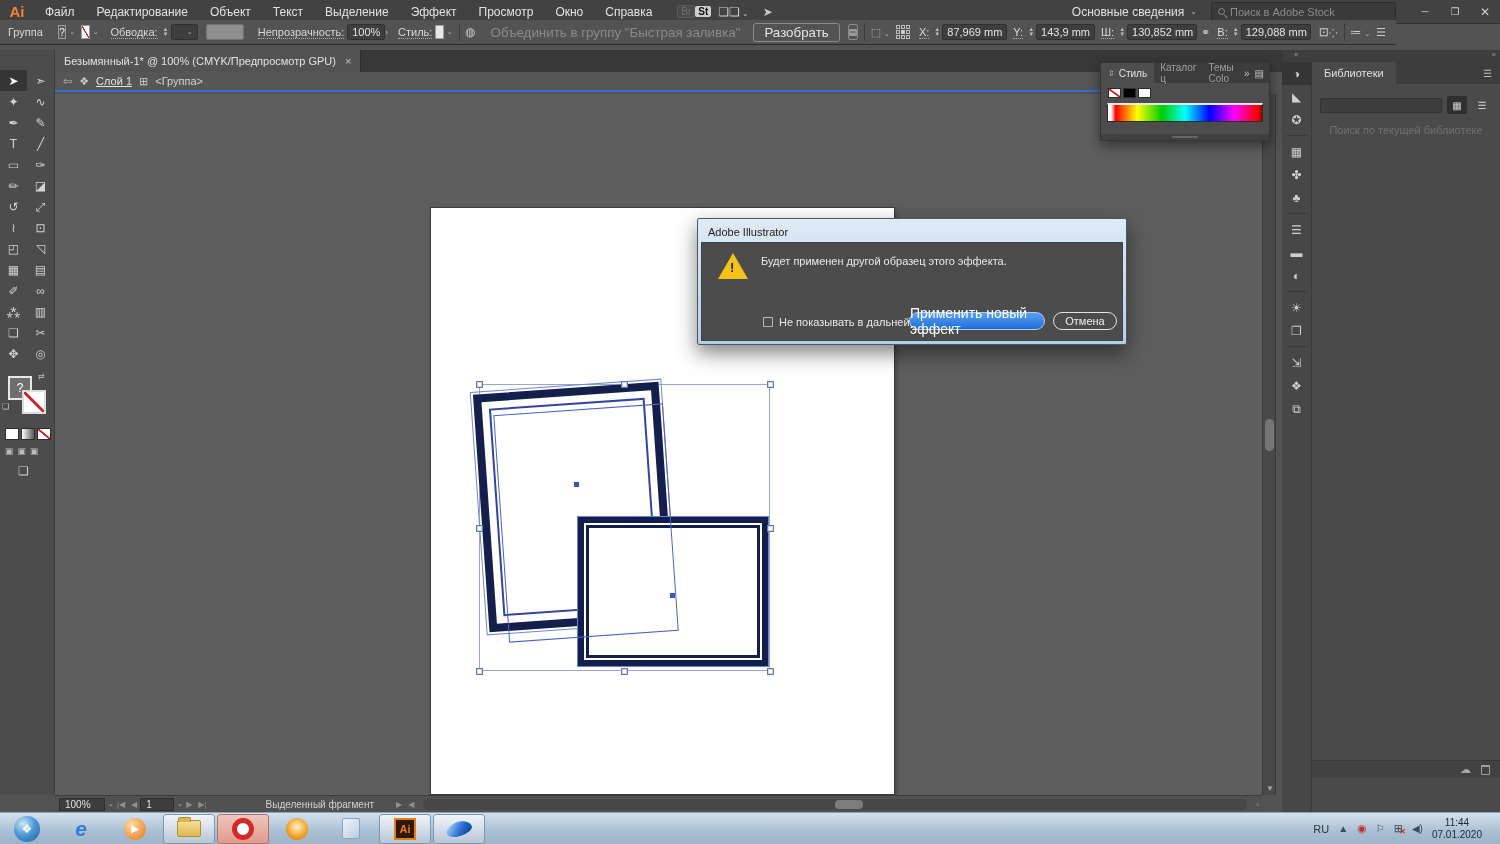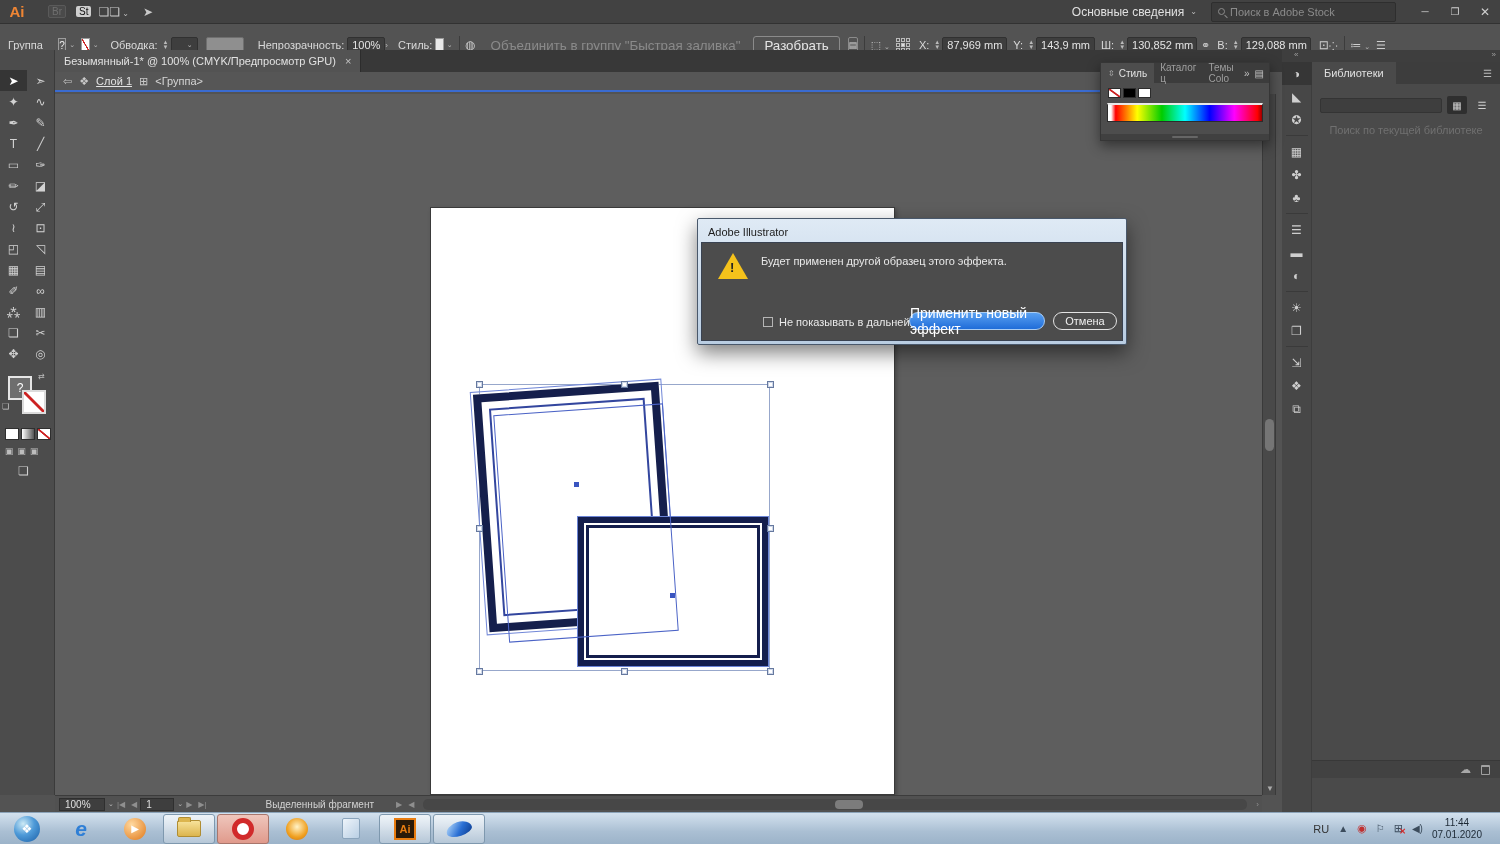--- a/index.html
+++ b/index.html
@@ -7,30 +7,30 @@
 #stage{position:relative;width:1500px;height:844px;background:#535353;overflow:hidden;font-size:11px;color:#d6d6d6}
 .sep{width:1px;height:18px;background:#3c3c3c;margin:0 6px}
 .chev{font-size:8px;color:#bdbdbd}
 
 #titlebar{position:absolute;left:0;top:0;width:1500px;height:24px;background:#424242;border-bottom:1px solid #323232;display:flex;align-items:center}
 #ai-logo{width:34px;text-align:center;color:#ef8534;font-weight:bold;font-size:15px}
 #menubar{display:flex;align-items:center;height:100%}
 .menu{padding:0 11px;line-height:24px;font-size:12px;color:#e2e2e2;cursor:default}
 .tb-ico{margin:0 7px;font-size:12px;color:#c9c9c9}
 #br-badge{color:#6f6f6f;background:#4a4a4a;border:1px solid #5a5a5a;font-size:10px;padding:0 3px;border-radius:2px;margin-left:14px}
-#st-badge{color:#111;background:#cfcfcf;font-size:10px;font-weight:normal;padding:0 3px;border-radius:2px;margin-left:10px}
+#st-badge{color:#111;background:#cfcfcf;font-size:10px;font-weight:bold;padding:0 3px;border-radius:2px;}
 #spacer1{flex:1}
 #workspace{display:flex;align-items:center;gap:6px;margin-right:14px;font-size:12px;color:#e0e0e0}
 #stock-search{width:185px;height:20px;background:#3a3a3a;border:1px solid #2e2e2e;border-radius:2px;display:flex;align-items:center;gap:5px;padding:0 6px;color:#8b8b8b;margin-right:14px}
 .lens{width:7px;height:7px;border:1px solid #8b8b8b;border-radius:50%;position:relative;flex:none}
 .lens::after{content:"";position:absolute;width:4px;height:1px;background:#8b8b8b;transform:rotate(45deg);left:5px;top:7px}
 .winbtn{width:30px;height:24px;display:flex;align-items:center;justify-content:center;color:#cfcfcf;font-size:10px}
 .winbtn:last-child{font-size:12px}
 
-#ctrl{position:absolute;left:0;top:33px;width:1396px;height:25px;background:#535353;border-bottom:1px solid #2b2b2b;display:flex;align-items:center;font-size:11px;white-space:nowrap;overflow:hidden}
+#ctrl{position:absolute;left:0;top:20px;width:1396px;height:25px;background:#535353;border-bottom:1px solid #2b2b2b;display:flex;align-items:center;font-size:11px;white-space:nowrap;overflow:hidden}
 .u{border-bottom:1px dotted #aaa}
 .swatch{width:17px;height:14px;border:1px solid #9c9c9c;background:#5a5a5a;display:flex;align-items:center;justify-content:center;color:#eee;font-size:10px}
 .none-sw{background:linear-gradient(to top right,#fff 44%,#c22 46%,#c22 54%,#fff 56%)}
 .stepper{width:11px;height:16px;display:flex;flex-direction:column;align-items:center;justify-content:center;color:#bbb;font-size:6px;line-height:5px;margin:0 2px}
 .field{height:16px;background:#3e3e3e;border:1px solid #313131;border-radius:2px;display:flex;align-items:center;padding:0 4px;color:#e4e4e4}
 .ddchev{font-size:7px;color:#bbb;margin-left:3px}
 #vw-profile{width:86px;height:16px;background:#8f8f8f;border:1px solid #6f6f6f;border-radius:2px;margin-left:8px}
 .btn{border:1px solid #8b8b8b;border-radius:3px;padding:1px 10px;color:#e4e4e4;background:transparent}
 .btn.disabled{border-color:transparent;color:#8a8a8a;padding:1px 4px}
 .icobtn{border:1px solid #8b8b8b;border-radius:2px;width:20px;height:16px;display:flex;align-items:center;justify-content:center;font-size:9px;color:#d6d6d6}
@@ -149,20 +149,31 @@
 #net i{position:absolute;right:-3px;bottom:-1px;color:#d42a2a;font-size:8px;font-style:normal;font-weight:bold}
 #clock{text-align:center;color:#1c2834;font-size:10px;line-height:12px;margin-right:8px}
 </style>
 </head>
 <body>
 
 <div id="stage">
 
   <div id="titlebar">
     <div id="ai-logo">Ai</div>
+    <div id="menubar">
+        <span class="menu">Файл</span>
+        <span class="menu">Редактирование</span>
+        <span class="menu">Объект</span>
+        <span class="menu">Текст</span>
+        <span class="menu">Выделение</span>
+        <span class="menu">Эффект</span>
+        <span class="menu">Просмотр</span>
+        <span class="menu">Окно</span>
+        <span class="menu">Справка</span>
+      </div>
     <span id="br-badge">Br</span>
     <span id="st-badge">St</span>
     <span class="tb-ico">❏❏<span class="chev"> ⌄</span></span>
     <span class="tb-ico">➤</span>
     <div id="spacer1"></div>
     <div id="workspace">
       <span>Основные сведения</span>
         <span class="chev">⌄</span>
     </div>
     <div id="stock-search">

